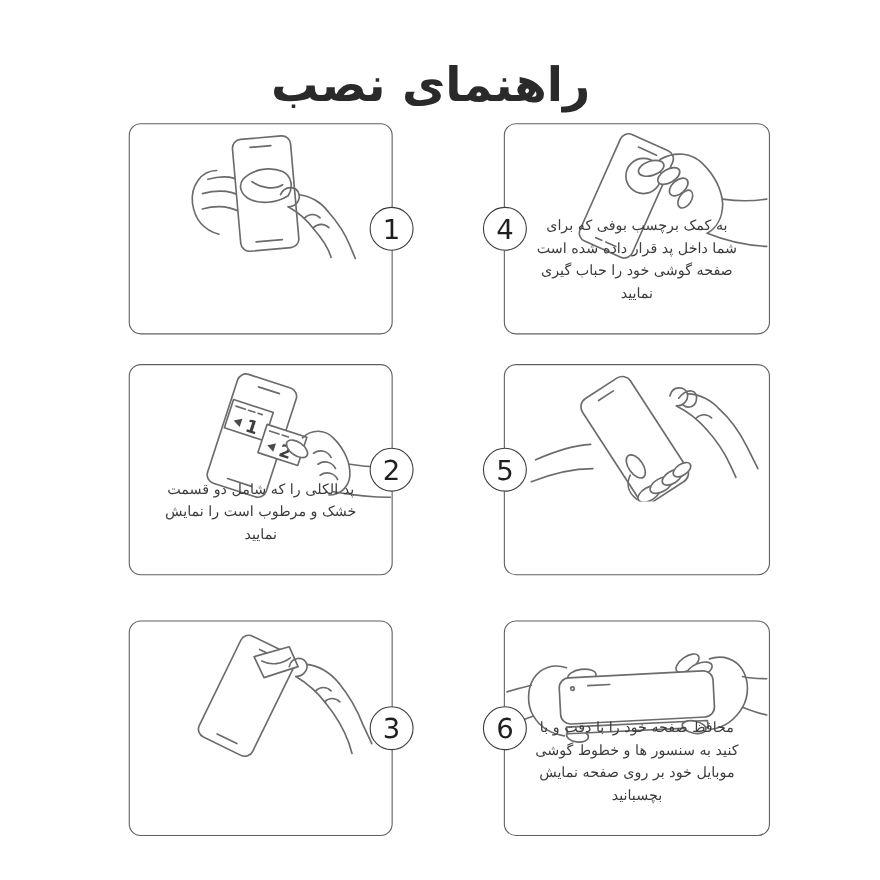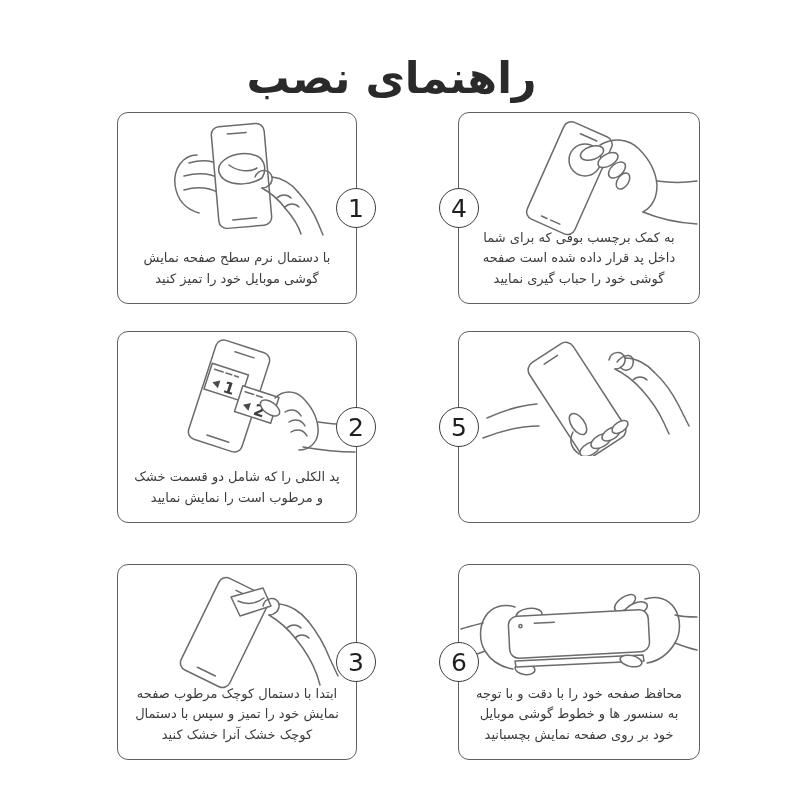--- a/index.html
+++ b/index.html
@@ -12,21 +12,21 @@
     text-align:center;direction:rtl;
     font-size:43px;font-weight:bold;color:#2a2a2a;letter-spacing:0;
   }
   .card{
     position:absolute;background:#ffffff;
     border:1.6px solid #5d6166;border-radius:11px;
     box-sizing:border-box;
   }
   .card svg{position:absolute;top:6px;left:50%;transform:translateX(-50%);}
   .caption{
-    position:absolute;left:10px;right:10px;bottom:9px;margin:4px;
+    position:absolute;left:10px;right:10px;bottom:9px;margin:15px;
     direction:rtl;text-align:center;
     font-size:13px;line-height:1.6;color:#3c3c3c;
   }
   .badge{
     position:absolute;top:50%;width:38px;height:38px;margin-top:-20px;
     background:#ffffff;border:1.7px solid #3a3d40;border-radius:50%;
     display:flex;align-items:center;justify-content:center;
     font-size:25px;color:#1f1f1f;z-index:3;
   }
   .badge.on-right{right:-20px;}
@@ -73,21 +73,20 @@
       <path d="M138,58 C142,49 153,50 155,58 C156,64 151,69 145,69"></path>
       <path d="M145,69 C154,74 162,81 168,89"></path>
       <path d="M155,58 C165,59 175,65 181,73"></path>
       <path d="M181,73 C190,83 197,94 201,104 L206,116"></path>
       <path d="M168,89 C175,97 181,105 184,115"></path>
       <path d="M160,79 C164,75 170,75 174,79"></path>
       <path d="M168,88 C172,84 178,84 182,88"></path>
     </g>
   </svg>
   <div class="badge on-right">1</div>
-  <p class="caption" dir="rtl">با دستمال نرم سطح صفحه نمایش گوشی موبایل خود را تمیز کنید</p>
 </section>
 
 <section class="card" id="card2">
   <svg class="art" width="240" height="118" viewBox="0 0 240 118" aria-hidden="true">
     <g transform="rotate(18 112 58)">
       <rect class="f" x="84" y="6" width="56" height="104" rx="8"></rect>
       <line x1="104" y1="14" x2="124" y2="14"></line>
       <line x1="103" y1="102" x2="126" y2="102"></line>
       <g>
         <rect class="f" x="86" y="32" width="38" height="27"></rect>
@@ -134,21 +133,20 @@
       <path d="M146,35 C148,26 159,25 162,33 C163,39 158,44 152,44"></path>
       <path d="M152,44 C162,50 172,59 179,68"></path>
       <path d="M162,33 C173,34 184,41 191,50"></path>
       <path d="M191,50 C200,61 208,75 213,88 L221,105"></path>
       <path d="M179,68 C188,79 196,93 200,104 L203,114"></path>
       <path d="M170,57 C174,53 180,53 184,57"></path>
       <path d="M178,67 C182,63 188,63 192,67"></path>
     </g>
   </svg>
   <div class="badge on-right">3</div>
-  <p class="caption" dir="rtl">ابتدا با دستمال کوچک مرطوب صفحه نمایش خود را تمیز و سپس با دستمال کوچک خشک آنرا خشک کنید</p>
 </section>
 
 <section class="card" id="card4">
   <svg class="art" width="240" height="118" viewBox="0 0 240 118" aria-hidden="true">
     <g transform="rotate(24 110 60)">
       <rect class="f" x="84" y="6" width="52" height="106" rx="8"></rect>
       <line x1="102" y1="14" x2="120" y2="14"></line>
       <line x1="100" y1="105" x2="106" y2="105"></line>
       <line x1="110" y1="105" x2="120" y2="105"></line>
     </g>
@@ -220,14 +218,14 @@
       <rect class="f" x="50" y="42" width="140" height="42" rx="9"></rect>
       <circle cx="62" cy="52" r="1.6"></circle>
       <line x1="76" y1="50" x2="96" y2="50"></line>
     </g>
     <g>
       <path class="f" d="M56,90 L184,84 L185,90 L57,96 Z"></path>
       <ellipse class="f" cx="172" cy="90" rx="11" ry="5.5" transform="rotate(12 172 90)"></ellipse>
     </g>
   </svg>
   <div class="badge on-left">6</div>
-  <p class="caption" dir="rtl">محافظ صفحه خود را با دقت و با توجه به سنسور ها و خطوط گوشی موبایل خود بر روی صفحه نمایش بچسبانید</p>
+  <p class="caption" dir="rtl">محافظ صفحه خود را با دقت و با کنید به سنسور ها و خطوط گوشی موبایل خود بر روی صفحه نمایش بچسبانید</p>
 </section>
 
 </body></html>

